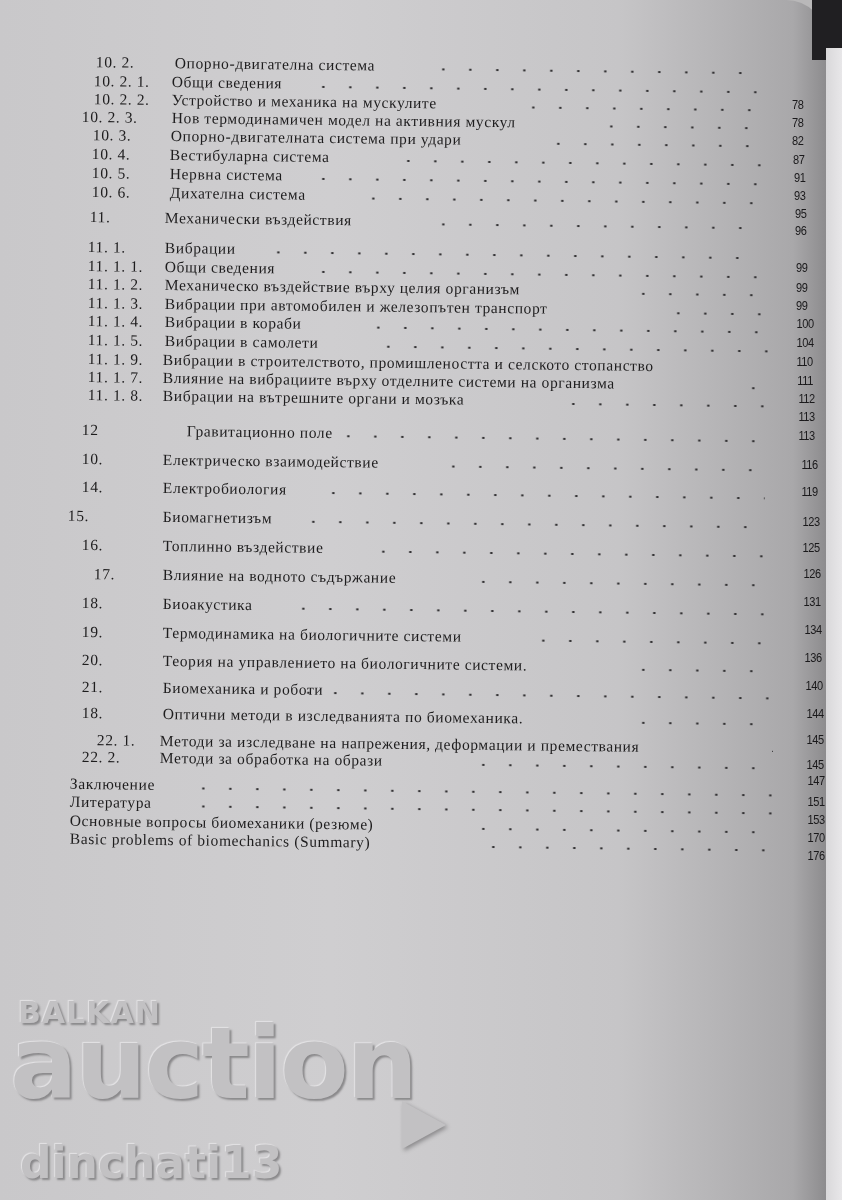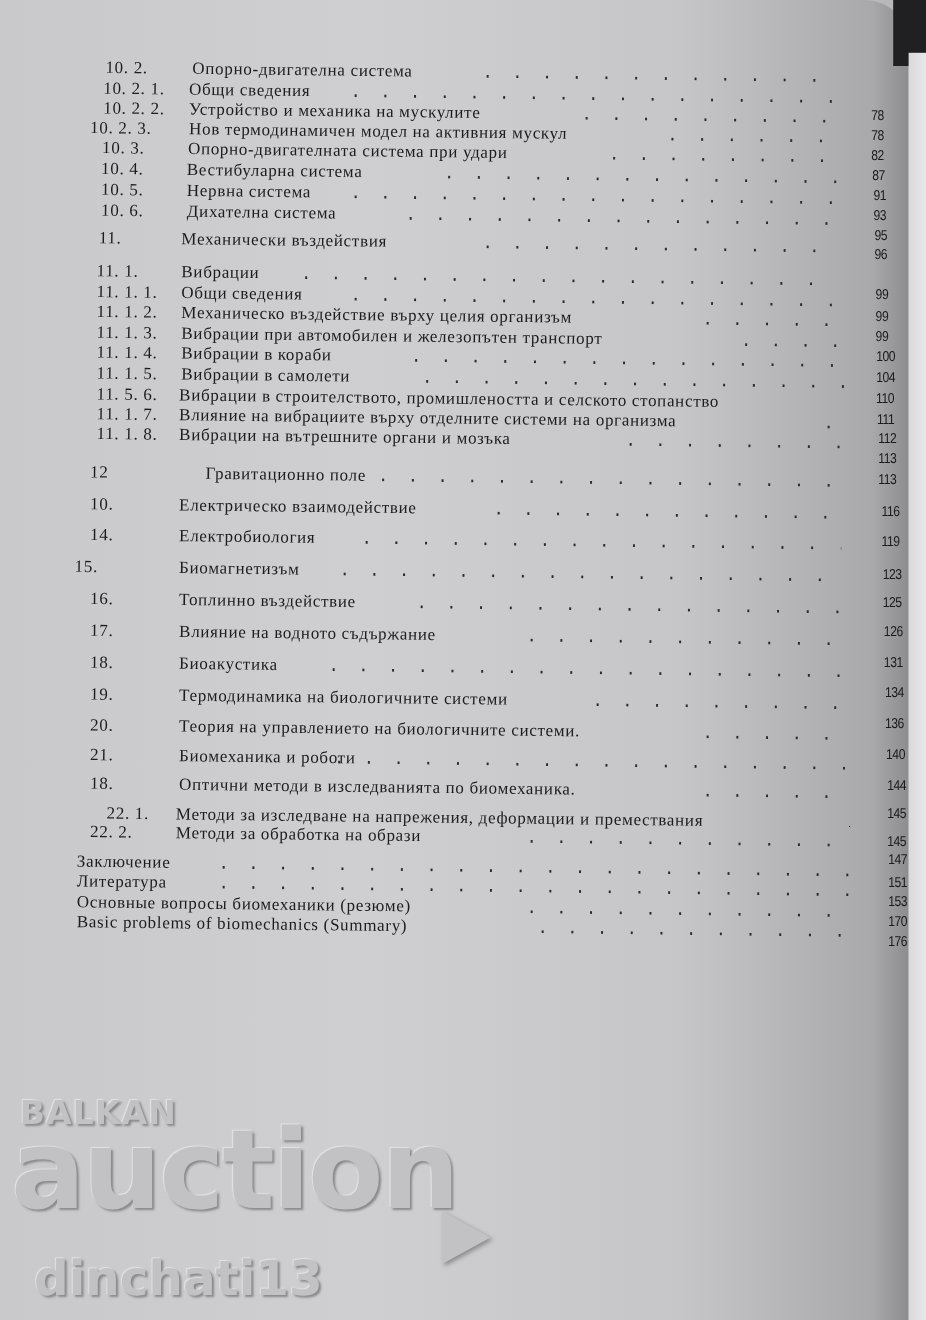--- a/index.html
+++ b/index.html
@@ -37,21 +37,21 @@
     position: absolute; font-family: "Liberation Sans", "DejaVu Sans", sans-serif;
     font-size: 13px; transform: scaleX(0.85); color: #1a191b; letter-spacing: -0.5px;
   }
   .watermark {
     position: absolute; left: 10px; top: 995px; color: #c2c1c3;
     font-family: "DejaVu Sans", sans-serif; font-weight: bold;
     text-shadow: 2px 2px 2px #8a898b, -1px -1px 1px #e4e3e5;
   }
   .wm-top { font-size: 30px; position: absolute; left: 8px; top: 0; letter-spacing: 1px; }
   .wm-main { font-size: 100px; position: absolute; left: 0; top: 10px; letter-spacing: -2px; }
-  .wm-user { font-size: 44px; position: absolute; left: 10px; top: 142px; margin-left: 11px; }
+  .wm-user { font-size: 44px; position: absolute; left: 10px; top: 142px; }
   .wm-arrow {
     position: absolute; left: 392px; top: 106px; width: 0; height: 0;
     border-top: 24px solid transparent; border-bottom: 24px solid transparent;
     border-left: 44px solid #c2c1c3; filter: drop-shadow(2px 2px 2px #8a898b);
   }
 </style>
 </head>
 <body>
 
 <div class="page"></div>
@@ -142,21 +142,21 @@
       <span class="dots" style="left:365px;width:405px"></span>
     </div>
     <span class="pg" style="left: 795px; top: 335px;">104</span>
     <div class="row" style="top: 330px;">
       <span class="num" style="left:88px">11. 1. 5.</span>
       <span class="title" style="left:165px">Вибрации в самолети</span>
       <span class="dots" style="left:375px;width:397px"></span>
     </div>
     <span class="pg" style="left: 795px; top: 354px;">110</span>
     <div class="row" style="top: 349px;">
-      <span class="num" style="left:88px">11. 5. 6.</span>
+      <span class="num" style="left:88px">11. 1. 9.</span>
       <span class="title" style="left:163px">Вибрации в строителството, промишлеността и селското стопанство</span>
       <span class="dots" style="left:770px;width:5px"></span>
     </div>
     <span class="pg" style="left: 796px; top: 373px;">111</span>
     <div class="row" style="top: 367px;">
       <span class="num" style="left:88px">11. 1. 7.</span>
       <span class="title" style="left:163px">Влияние на вибрациите върху отделните системи на организма</span>
       <span class="dots" style="left:740px;width:37px"></span>
     </div>
     <span class="pg" style="left: 797px; top: 391px;">112</span>
@@ -196,21 +196,21 @@
       <span class="dots" style="left:300px;width:465px"></span>
     </div>
     <span class="pg" style="left: 801px; top: 540px;">125</span>
     <div class="row" style="top: 535px;">
       <span class="num" style="left:82px">16.</span>
       <span class="title" style="left:163px">Топлинно въздействие</span>
       <span class="dots" style="left:370px;width:396px"></span>
     </div>
     <span class="pg" style="left: 802px; top: 566px;">126</span>
     <div class="row" style="top: 564px;">
-      <span class="num" style="left:82px">17.</span>
+      <span class="num" style="left:94px">17.</span>
       <span class="title" style="left:163px">Влияние на водното съдържание</span>
       <span class="dots" style="left:470px;width:297px"></span>
     </div>
     <span class="pg" style="left: 802px; top: 594px;">131</span>
     <div class="row" style="top: 593px;">
       <span class="num" style="left:82px">18.</span>
       <span class="title" style="left:163px">Биоакустика</span>
       <span class="dots" style="left:290px;width:478px"></span>
     </div>
     <span class="pg" style="left: 803px; top: 622px;">134</span>

